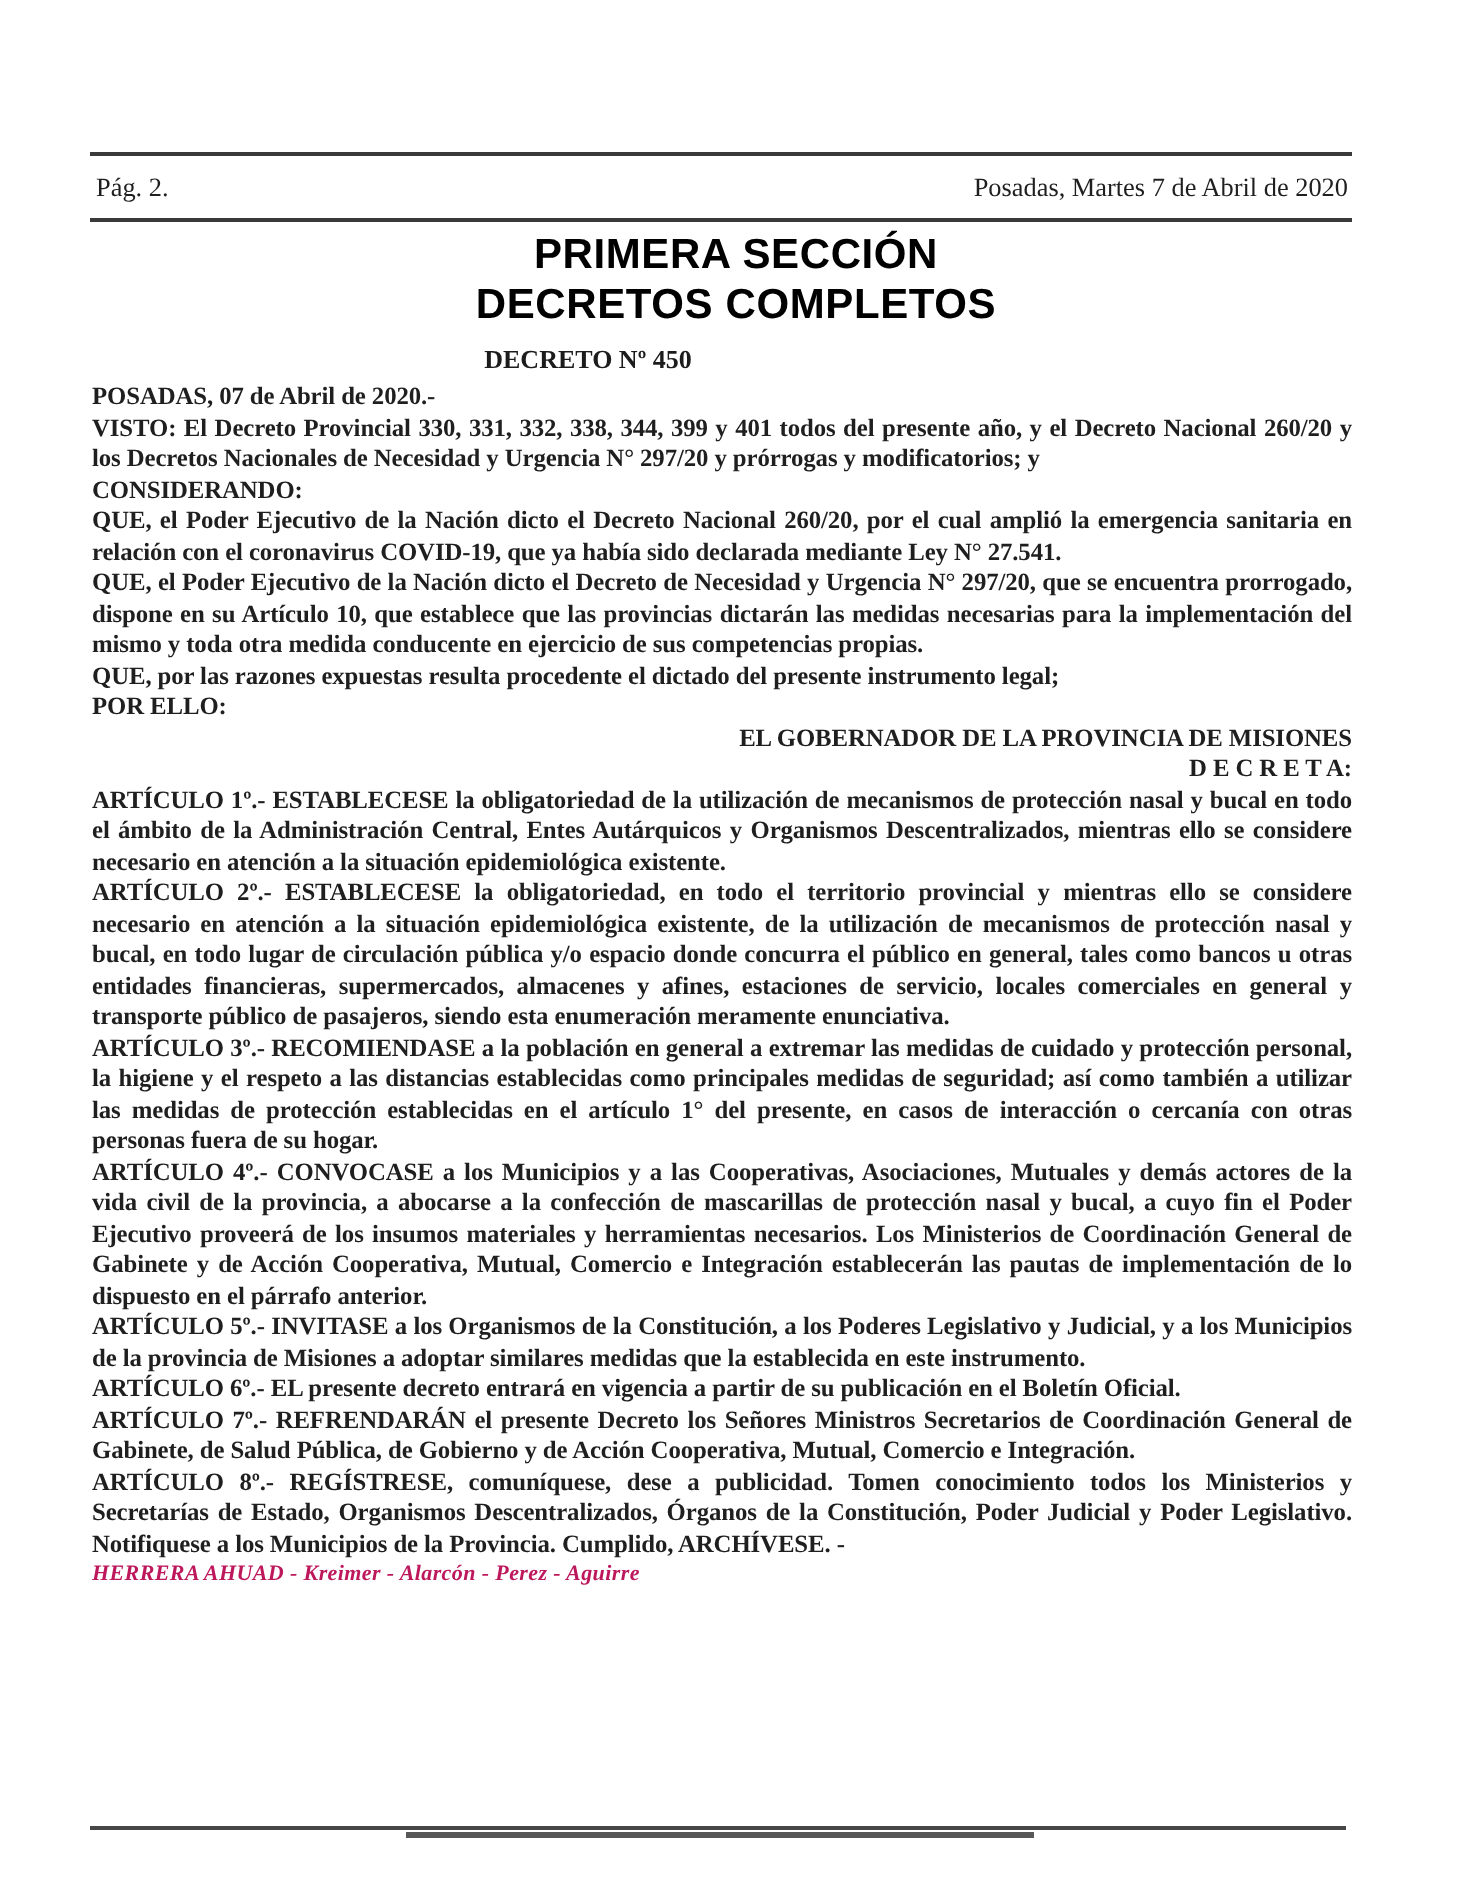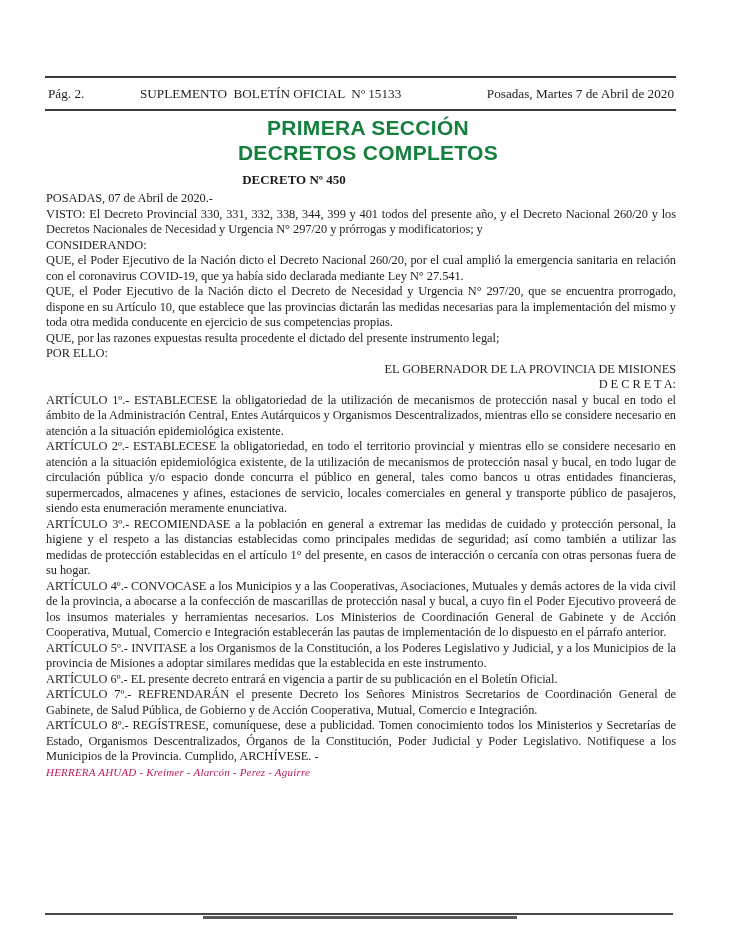--- a/index.html
+++ b/index.html
@@ -32,21 +32,21 @@
     position: absolute;
     top: 91px;
     left: 0;
     width: 736px;
     text-align: center;
     font-family: "Liberation Sans", sans-serif;
     font-weight: bold;
     font-size: 21px;
     line-height: 25px;
     letter-spacing: 0.3px;
-    color: #15803d;
+    color: #000000;
   }
   .decree-number {
     position: absolute;
     top: 148px;
     left: 0;
     width: 588px;
     text-align: center;
     font-weight: bold;
     font-size: 13px;
     color: #1c1c1c;
@@ -54,41 +54,40 @@
   .doc-body {
     position: absolute;
     top: 167px;
     left: 46px;
     width: 630px;
     font-size: 12.4px;
     line-height: 15.5px;
     text-align: justify;
     letter-spacing: -0.05px;
   }
-  .doc-body p { margin: 0; }
+  .doc-body p { margin: 0; font-weight: bold; }
   .center-line { text-align: right; }
   .signature {
     font-style: italic;
     font-size: 11px;
     margin-top: 13px;
     letter-spacing: 0.2px;
     color: #be185d;
   }
   .rule { position: absolute; }
   .bottom-rule-thin  { top: 889px; left: 45px;  width: 628px; height: 2px; background: #474747; }
   .bottom-rule-thick { top: 892px; left: 203px; width: 314px; height: 3px; background: #585858; }
 </style>
 </head>
 <body>
 
 <div class="page">
 
   <div class="header-band">
     <span class="hdr-left">Pág. 2.</span>
-    <span class="hdr-center">SUPLEMENTO  BOLETÍN OFICIAL  Nº 15133</span>
     <span class="hdr-right">Posadas, Martes 7 de Abril de 2020</span>
   </div>
 
   <div class="section-titles">
     <div>PRIMERA SECCIÓN</div>
     <div>DECRETOS COMPLETOS</div>
   </div>
 
   <div class="decree-number">DECRETO Nº 450</div>
 

